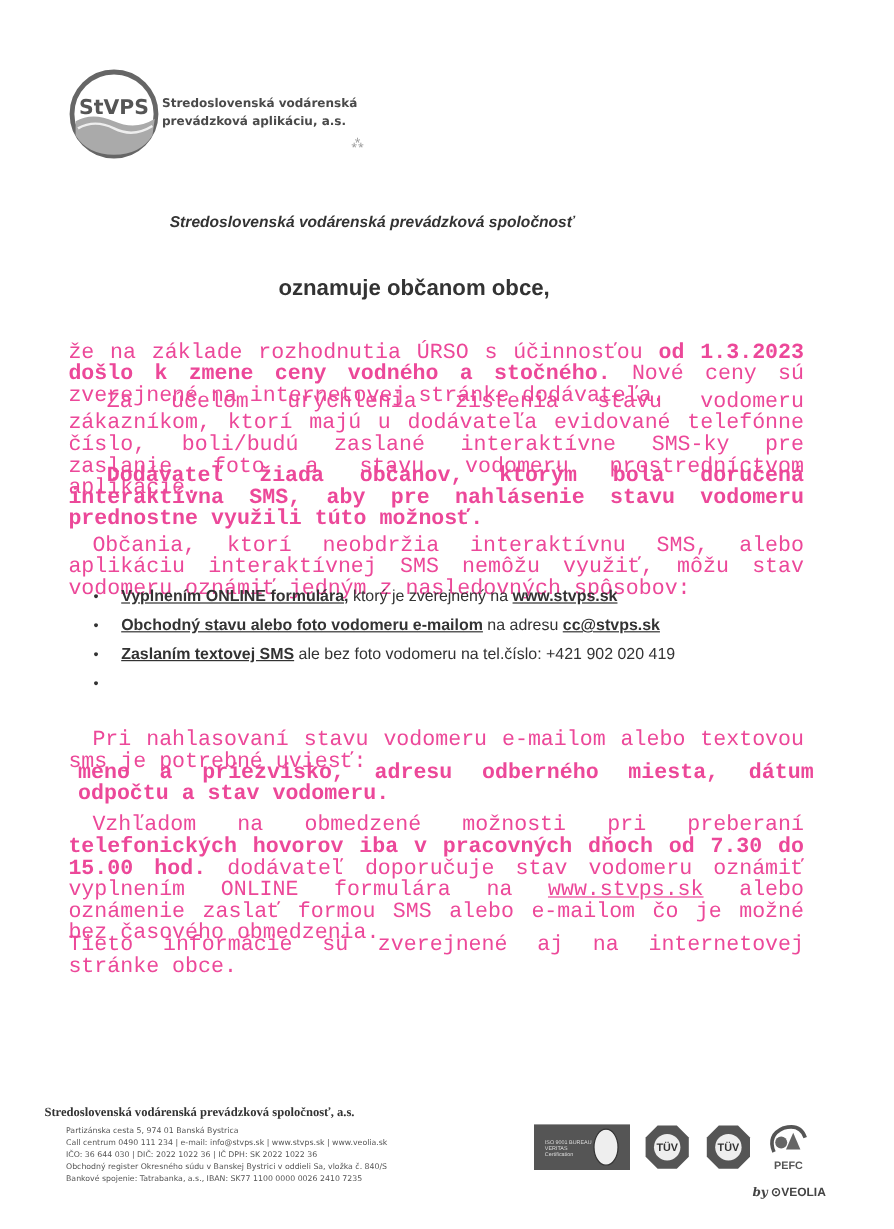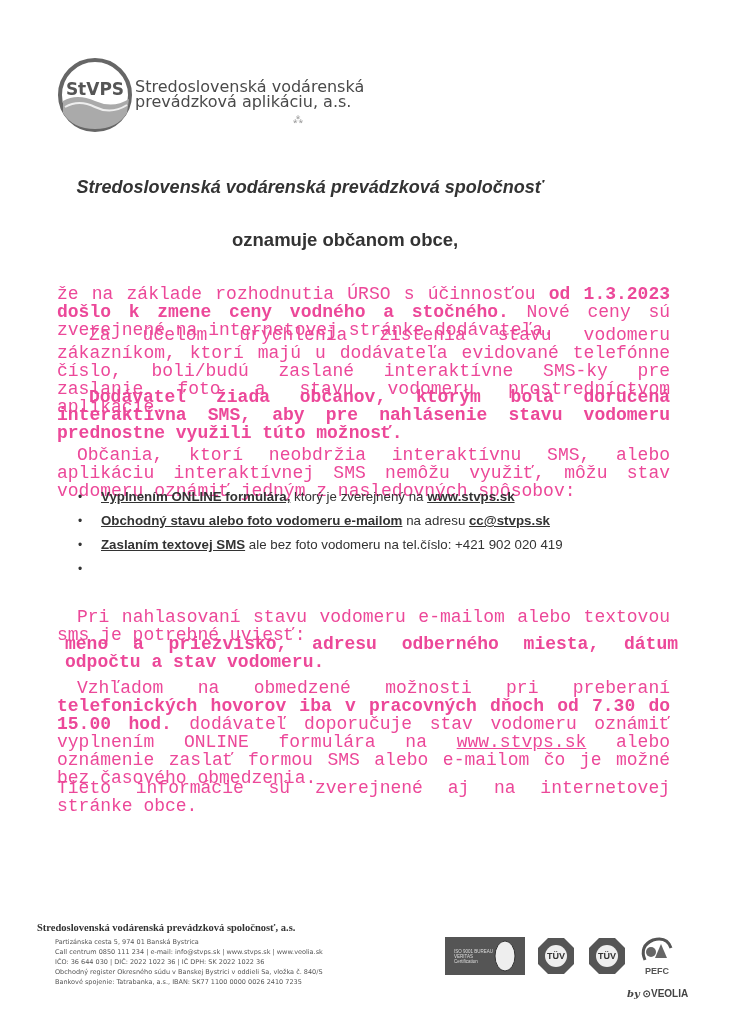--- a/index.html
+++ b/index.html
@@ -2,23 +2,23 @@
 <html><head>
 <meta charset="utf-8">
 <style>
   html, body { margin: 0; padding: 0; }
   body {
     width: 745px; height: 1024px; background: #ffffff; position: relative; overflow: hidden;
     font-family: "Liberation Sans", sans-serif; color: #2a2a2a;
   }
   .abs { position: absolute; }
   .logo { left: 57px; top: 57px; width: 76px; height: 76px; }
-  .logo-text { left: 135px; top: 79px; font-family: "DejaVu Sans", sans-serif; font-size: 16px; line-height: 15px; color: #4a4a4a; font-weight: normal; }
+  .logo-text { left: 135px; top: 79px; font-family: "DejaVu Sans", sans-serif; font-size: 10px; line-height: 15px; color: #4a4a4a; font-weight: bold; }
   .scan-mark { left: 293px; top: 112px; font-size: 9px; color: #999; }
-  .subtitle { left: 0; width: 620px; text-align: center; top: 177px; font-size: 18px; font-weight: bold; font-style: italic; color: #333; }
+  .subtitle { left: 0; width: 620px; text-align: center; top: 177px; font-size: 13px; font-weight: bold; font-style: italic; color: #333; }
   .title { left: 232px; top: 229px; font-size: 18.5px; font-weight: bold; color: #333; }
   p { margin: 0; }
   .para { position: absolute; left: 57px; width: 613px; font-size: 18px; line-height: 18px; text-align: justify; color: #ec4899; font-family: Liberation Mono, monospace; }
   .b { font-weight: bold; }
   .u { text-decoration: underline; }
   .indent { text-indent: 32px; }
   .indent2 { text-indent: 20px; }
   ul.methods { position: absolute; left: 57px; top: 488px; width: 620px; margin: 0; padding: 0; list-style: none; font-size: 13.3px; }
   ul.methods li { position: relative; padding-left: 24px; height: 24px; line-height: 18px; color: #333; }
   ul.methods li .bullet { position: absolute; left: 21px; top: 0; font-size: 12px; }
@@ -67,21 +67,21 @@
 <p class="para indent2" style="top:608px">Pri nahlasovaní stavu vodomeru e-mailom alebo textovou sms je potrebné uviesť:</p>
 <p class="para b" style="top:635px; left:65px">meno a priezvisko,  adresu odberného miesta,  dátum odpočtu a stav vodomeru.</p>
 
 <p class="para indent2" style="top:679px"><span>Vzhľadom na obmedzené možnosti pri preberaní </span><span class="b">telefonických hovorov iba v pracovných dňoch od 7.30 do 15.00 hod.</span><span>  dodávateľ  doporučuje  stav vodomeru oznámiť vyplnením ONLINE formulára na </span><span class="u">www.stvps.sk</span><span> alebo  oznámenie  zaslať  formou SMS alebo  e-mailom čo je možné  bez časového obmedzenia.</span></p>
 
 <p class="para" style="top:779px">Tieto informácie sú zverejnené aj na  internetovej  stránke obce.</p>
 
 <div class="abs footer-company">Stredoslovenská vodárenská prevádzková spoločnosť, a.s.</div>
 <div class="abs footer-lines">
   <div>Partizánska cesta 5, 974 01 Banská Bystrica</div>
-  <div>Call centrum 0850 111 234  |  e-mail: info@stvps.sk  |  www.stvps.sk  |  www.veolia.sk</div>
+  <div>Call centrum 0490 111 234  |  e-mail: info@stvps.sk  |  www.stvps.sk  |  www.veolia.sk</div>
   <div>IČO: 36 644 030 | DIČ: 2022 1022 36 | IČ DPH: SK 2022 1022 36</div>
   <div>Obchodný register Okresného súdu v Banskej Bystrici v oddieli Sa, vložka č. 840/S</div>
   <div>Bankové spojenie: Tatrabanka, a.s., IBAN: SK77 1100 0000 0026 2410 7235</div>
 </div>
 
 <div class="abs cert cert-bv">
     <span style="width:40px">ISO 9001 BUREAU VERITAS Certification</span>
     <svg width="22" height="32" viewBox="0 0 22 32">
       <ellipse cx="11" cy="16" rx="10" ry="15" fill="#eee" stroke="#333"></ellipse>
     </svg>

